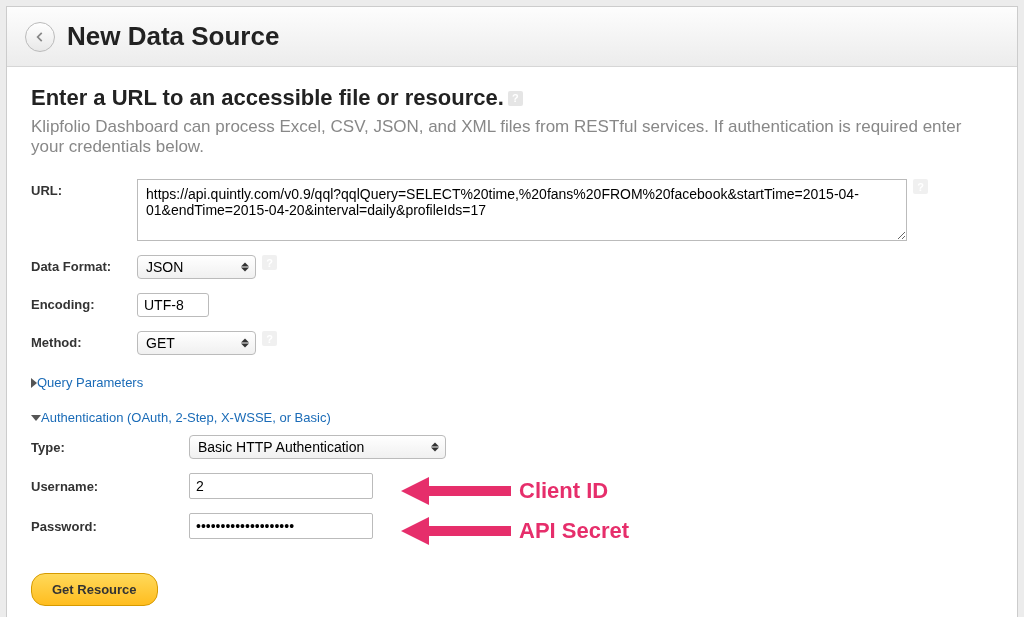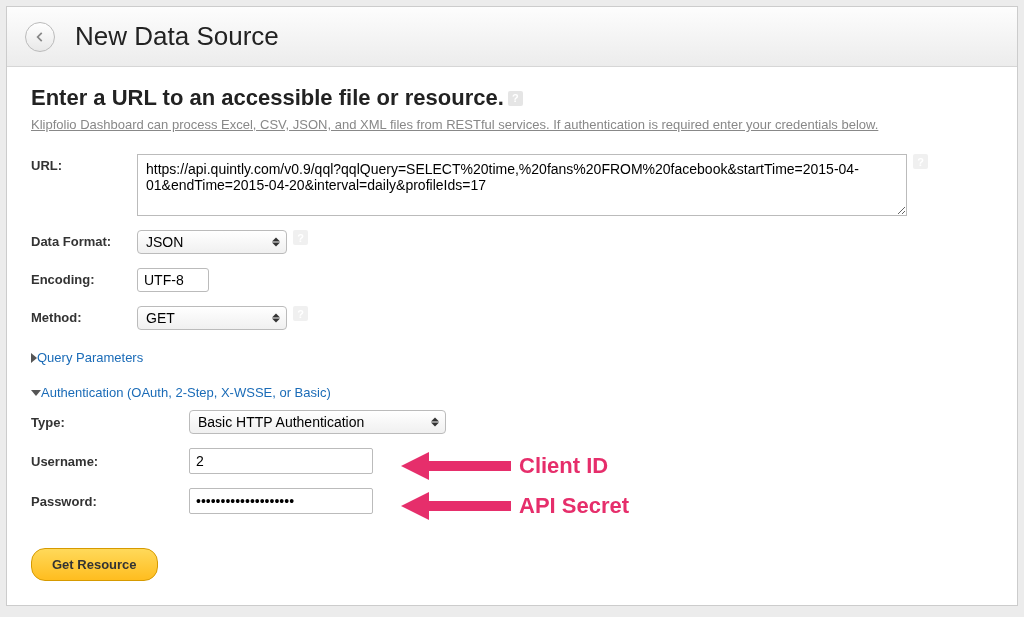--- a/index.html
+++ b/index.html
@@ -26,23 +26,22 @@
     border-radius: 50%;
     border: 1px solid #bbb;
     background: linear-gradient(#fff, #e8e8e8);
     display: flex; align-items: center; justify-content: center;
     cursor: pointer;
     color: #777;
   }
   .back-btn svg { width: 14px; height: 14px; }
   .page-title {
     font-size: 26px;
-    font-weight: normal;
+    font-weight: bold;
     color: #222;
-    margin-left: 8px;
   }
   .content { padding: 18px 24px 24px 24px; }
   .section-title {
     font-size: 22px;
     font-weight: bold;
     color: #222;
     margin-bottom: 6px;
     display: flex;
     align-items: center;
     gap: 4px;
@@ -64,24 +63,23 @@
     justify-content: center;
     width: 15px; height: 15px;
     background: #f0f0f0;
     color: #fff;
     font-size: 11px;
     border-radius: 2px;
     font-weight: bold;
     margin-left: 6px;
   }
   .subtext {
-    font-size: 13px;
+    font-size: 17px;
     color: #888;
     margin-bottom: 22px;
-    text-decoration: underline;
   }
   .form-row {
     display: flex;
     align-items: flex-start;
     margin-bottom: 14px;
   }
   .form-label {
     width: 106px;
     font-size: 13px;
     font-weight: bold;
@@ -98,21 +96,21 @@
     resize: both;
   }
   .select {
     appearance: none;
     -webkit-appearance: none;
     border: 1px solid #bbb;
     background: linear-gradient(#fff, #f0f0f0);
     padding: 3px 24px 3px 8px;
     font-size: 14px;
     border-radius: 4px;
-    width: 150px;
+    width: 119px;
     position: relative;
   }
   .select-wrap { position: relative; display: inline-block; }
   .select-wrap::after {
     content: "";
     position: absolute;
     right: 8px;
     top: 50%;
     transform: translateY(-50%);
     width: 8px;

